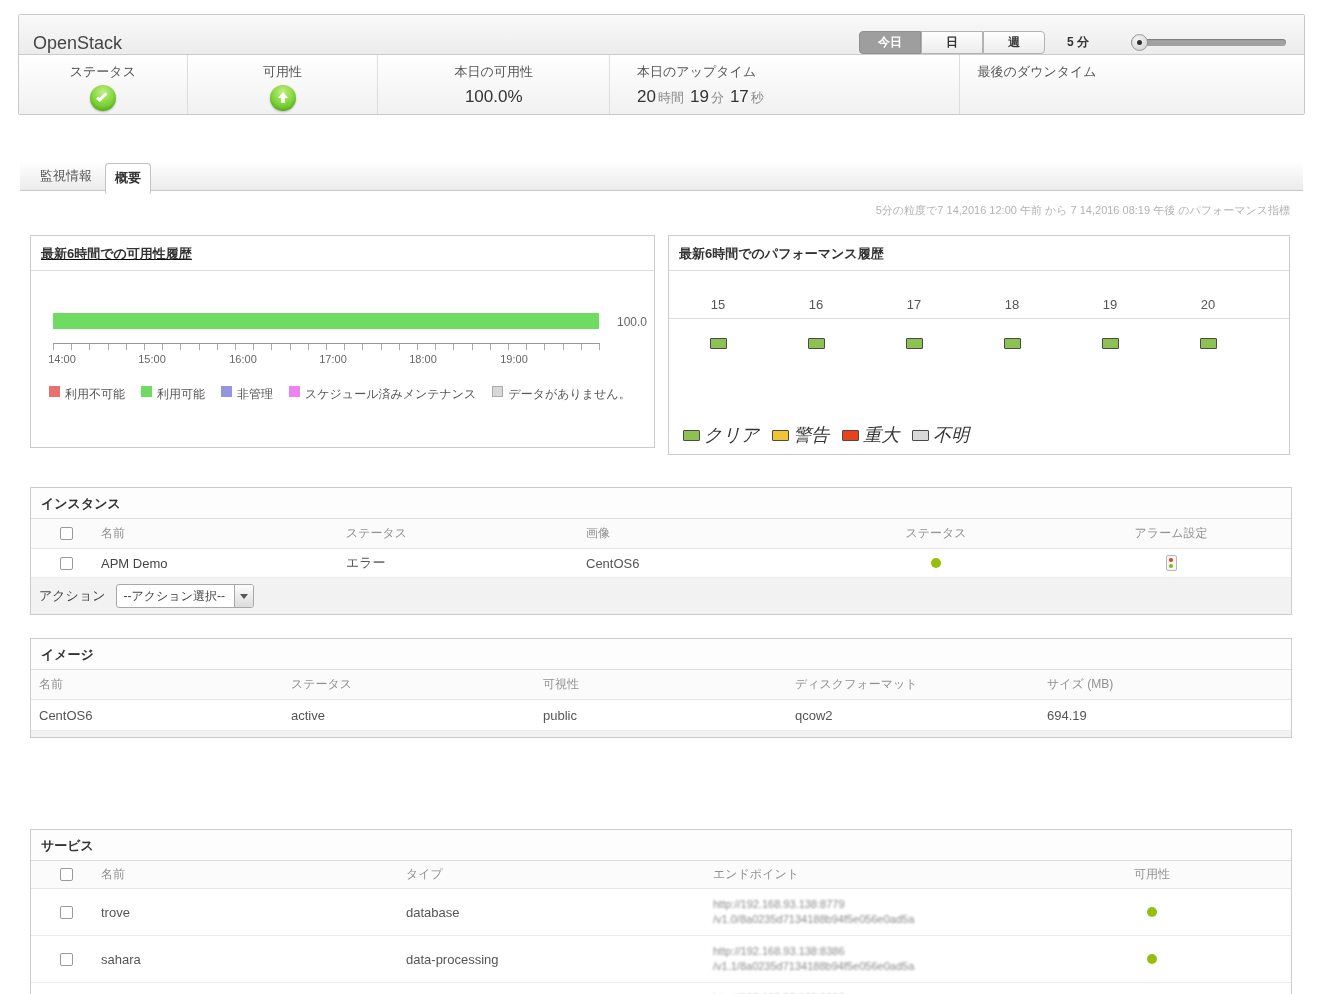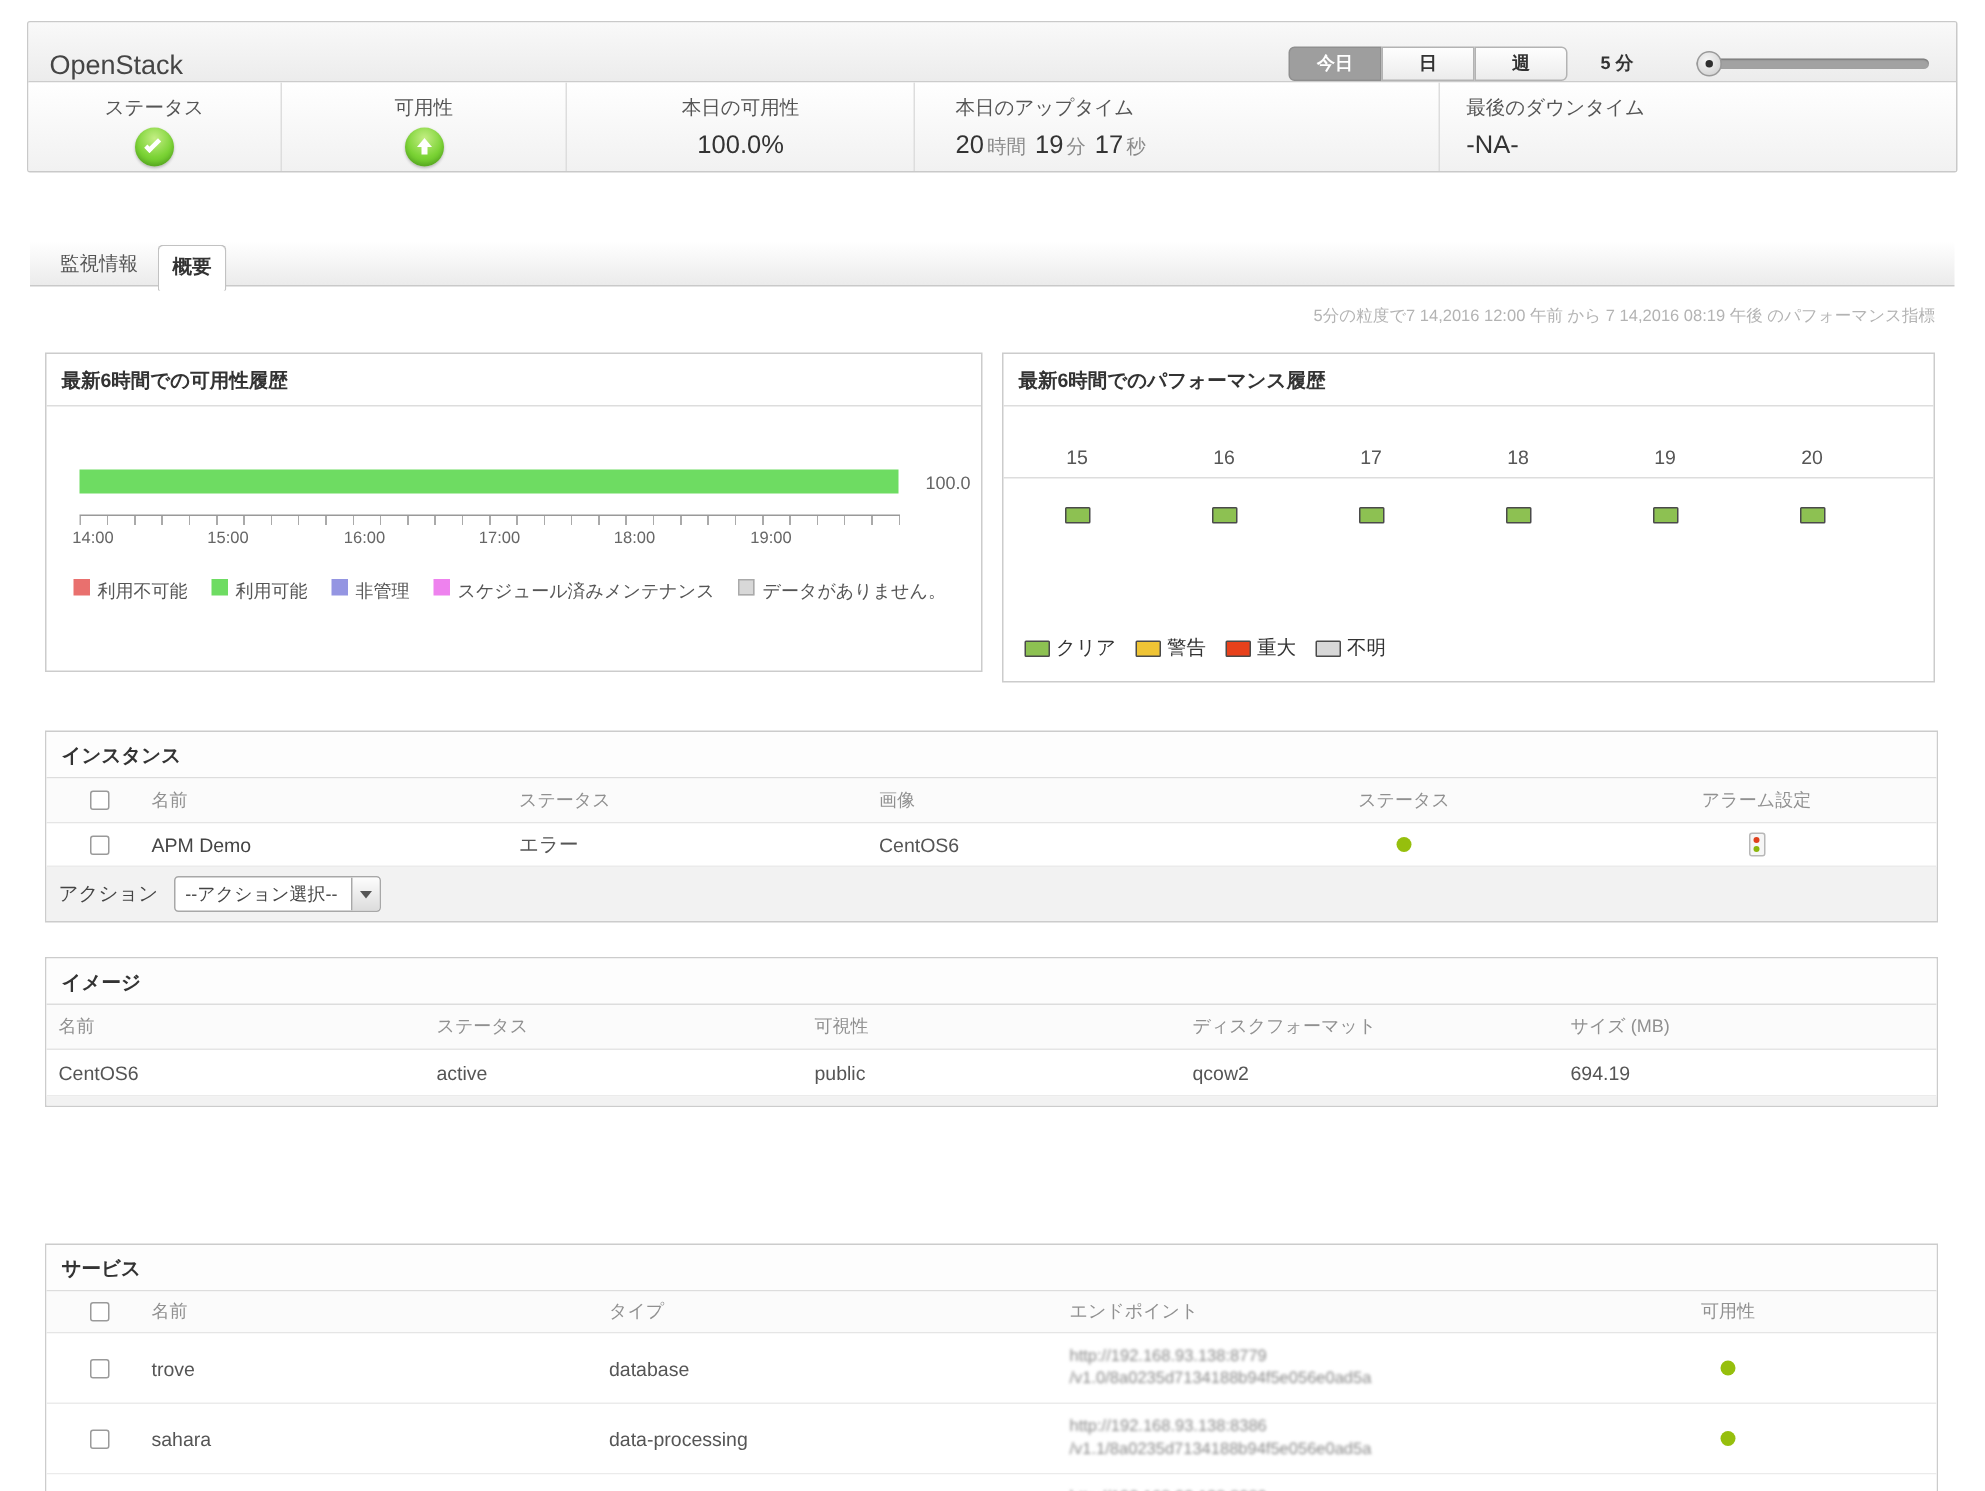--- a/index.html
+++ b/index.html
@@ -45,40 +45,40 @@
   .tabbar { position:absolute; left:20px; top:161px; width:1283px; height:30px; background:linear-gradient(#ffffff,#ebebeb); border-bottom:1px solid #c9c9c9; }
   .tab-plain { position:absolute; left:20px; top:0; line-height:30px; font-size:13px; color:#555; cursor:pointer; }
   .tab-active { position:absolute; left:85px; top:2px; width:46px; height:31px; background:#fff; border:1px solid #c2c2c2; border-bottom:none; border-radius:4px 4px 2px 2px; line-height:28px; text-align:center; font-size:13px; font-weight:bold; color:#333; z-index:2; cursor:default; }
 
   .period-note { position:absolute; top:203px; right:33px; font-size:11px; color:#b3b3b3; }
 
   
   .panel { position:absolute; background:#fff; border:1px solid #ccc; }
   .panel-title { height:35px; line-height:35px; padding-left:10px; font-size:13px; font-weight:bold; color:#333; border-bottom:1px solid #ddd; }
   .panel-body { position:relative; }
-  .avail-panel { left:30px; top:235px; width:625px; height:213px; }
+  .avail-panel { left:30px; top:235px; width:625px; height:213px;text-decoration:underline; }
   .perf-panel  { left:668px; top:235px; width:622px; height:220px; }
 
   .avail-bar { position:absolute; left:22px; top:42px; width:546px; height:16px; }
   .avail-bar-label { position:absolute; left:586px; top:44px; font-size:12px; color:#666; }
   .axis-line  { position:absolute; left:22px; top:72px; width:547px; border-top:1px solid #999; }
   .axis-ticks { position:absolute; left:22px; top:73px; width:547px; height:6px;
                 background:repeating-linear-gradient(90deg, #aaa 0 1px, transparent 1px 18.2px); }
   .xt { position:absolute; top:82px; width:40px; text-align:center; font-size:11px; color:#666; }
   .avleg { position:absolute; left:18px; top:115px; display:flex; align-items:center; font-size:12px; color:#555; white-space:nowrap; }
   .avleg .item { display:flex; margin-right:16px; }
   .lsq { width:11px; height:11px; margin-right:5px; flex:0 0 auto; }
   .lsq.bordered { border:1px solid #aaa; }
 
   .hours-row { display:flex; height:48px; border-bottom:1px solid #ddd; }
   .hcell { width:98px; text-align:center; font-size:13px; font-weight:normal; color:#555; padding-top:26px; }
   .sq-row { display:flex; margin-top:19px; }
   .sqcell { width:98px; display:flex; justify-content:center; }
   .psq { width:17px; height:11px; border:1px solid #4a4a4a; border-radius:1px; }
-  .perfleg { position:absolute; left:14px; top:152px; display:flex; align-items:center; font-size:13px; color:#333; }
+  .perfleg { position:absolute; left:14px; top:152px; display:flex; align-items:center; font-size:18px; color:#333;font-style:italic; }
   .perfleg .item { display:flex; align-items:center; margin-right:13px; }
   .perfleg .psq { margin-right:4px; }
 
   
   .section { position:absolute; left:30px; width:1262px; border:1px solid #ccc; background:#fff; }
   .sec-title { height:31px; line-height:31px; padding-left:10px; font-weight:bold; font-size:13px; color:#333; border-bottom:1px solid #ddd; background:#fdfdfd; }
   .grid-header { background:#fbfbfb; color:#909090; font-size:12px; border-bottom:1px solid #e5e5e5; }
   .grid-row { border-bottom:1px solid #ebebeb; font-size:13px; color:#555; background:#fff; }
   .inst-grid { display:grid; grid-template-columns:70px 245px 240px 235px 230px 240px; align-items:center; }
   .img-grid  { display:grid; grid-template-columns:repeat(5,252px); align-items:center; }
@@ -145,21 +145,20 @@
         <div class="svalue">100.0%</div>
       </div>
       <div class="stat s4">
         <div class="slabel">本日のアップタイム</div>
         <div class="svalue">
           <span class="uptime-num">20</span><span class="uptime-unit">時間</span><span class="uptime-num">19</span><span class="uptime-unit">分</span><span class="uptime-num">17</span><span class="uptime-unit">秒</span>
         </div>
       </div>
       <div class="stat s5">
         <div class="slabel">最後のダウンタイム</div>
-        <div class="svalue">-NA-</div>
       </div>
     </div>
   </div>
 
   <div class="tabbar">
     <span class="tab-plain">監視情報</span>
     <div class="tab-active">概要</div>
   </div>
 
   <div class="period-note">5分の粒度で7 14,2016 12:00 午前 から 7 14,2016 08:19 午後 のパフォーマンス指標</div>

